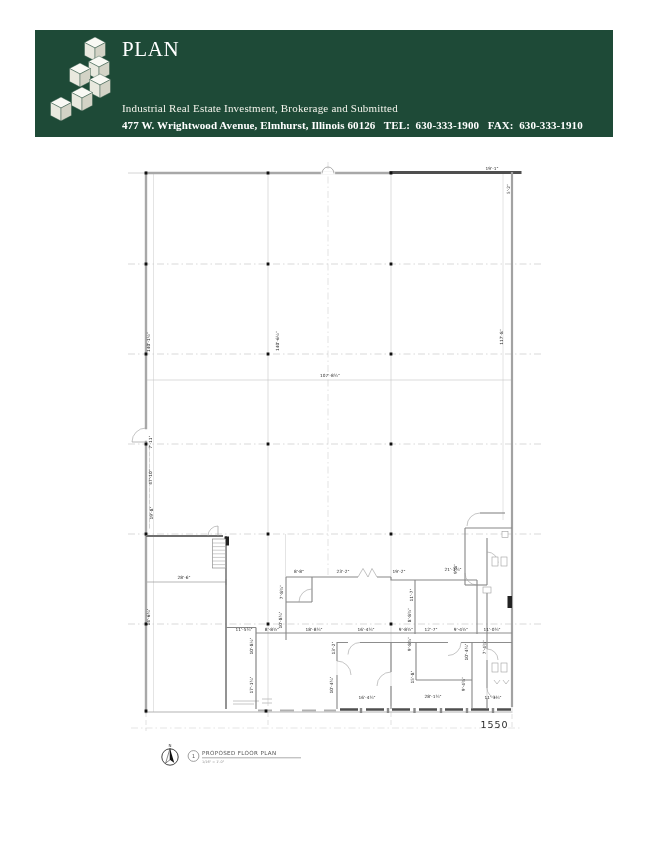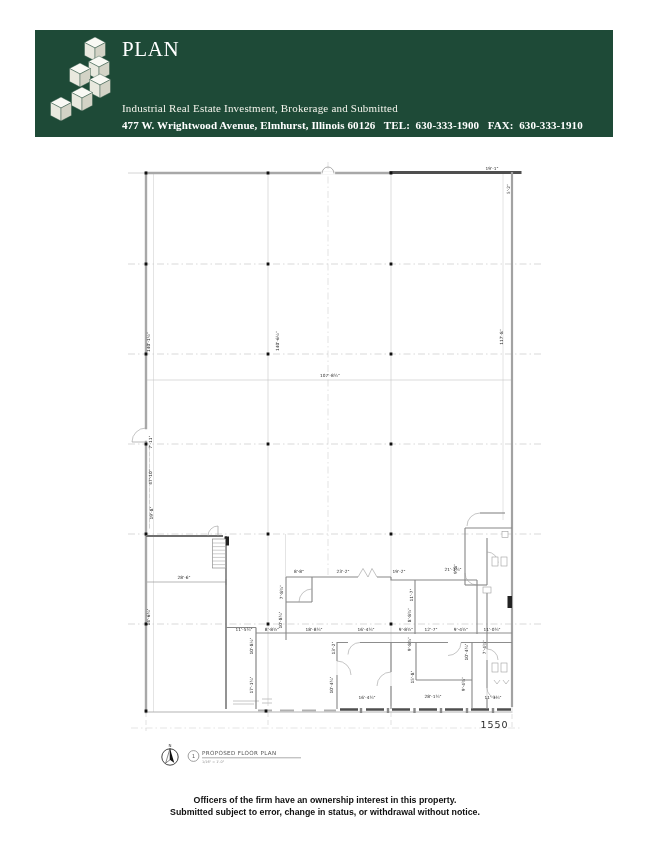--- a/index.html
+++ b/index.html
@@ -220,18 +220,14 @@
       <g>
         <circle cx="193.5" cy="756" r="5.4" fill="none" stroke="#888" stroke-width="0.8"></circle>
         <text class="bubble-no" x="193.5" y="758">1</text>
       </g>
       <text class="dwg-title" x="202" y="755">PROPOSED FLOOR PLAN</text>
       <path d="M202,757.8 H301" stroke="#888" stroke-width="0.7"></path>
       <text class="dwg-scale" x="202" y="763">1/16" = 1'-0"</text>
     </g>
   </svg>
 
-  <div class="footer">
-    <div>Officers of the firm have an ownership interest in this property.</div>
-    <div>Submitted subject to error, change in status, or withdrawal without notice.</div>
-  </div>
 
 </div>
 
 </body></html>

